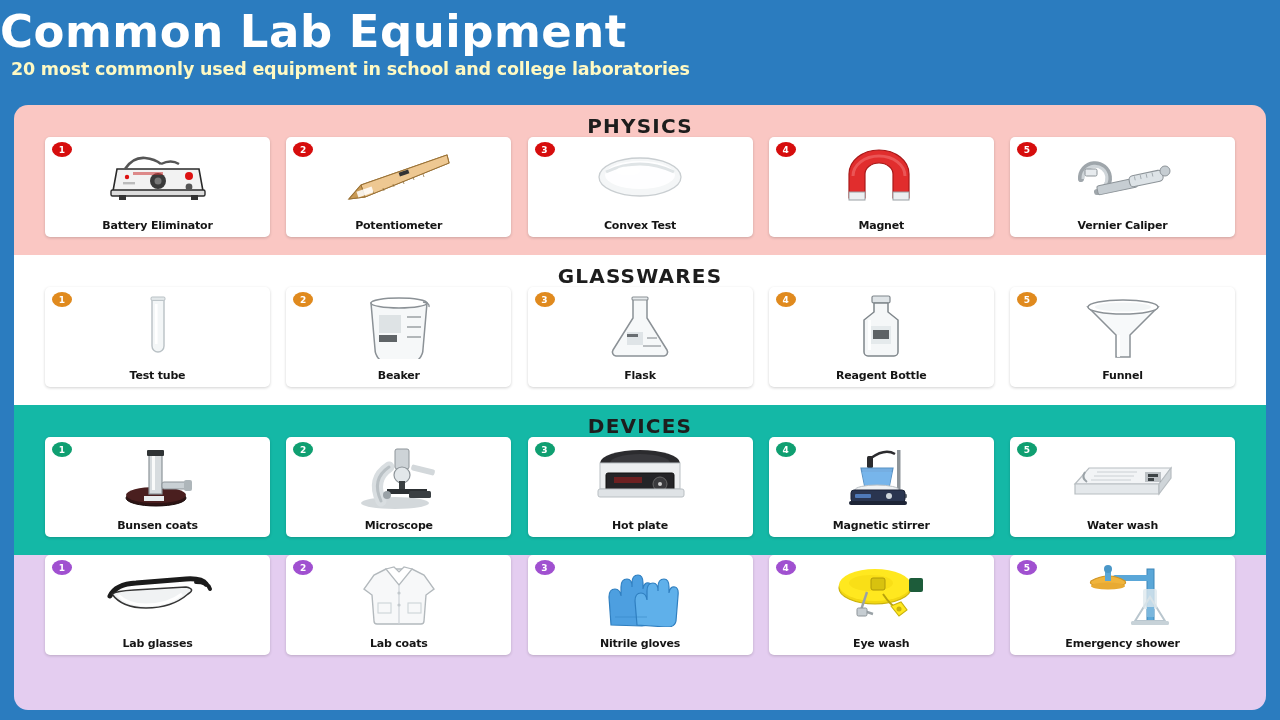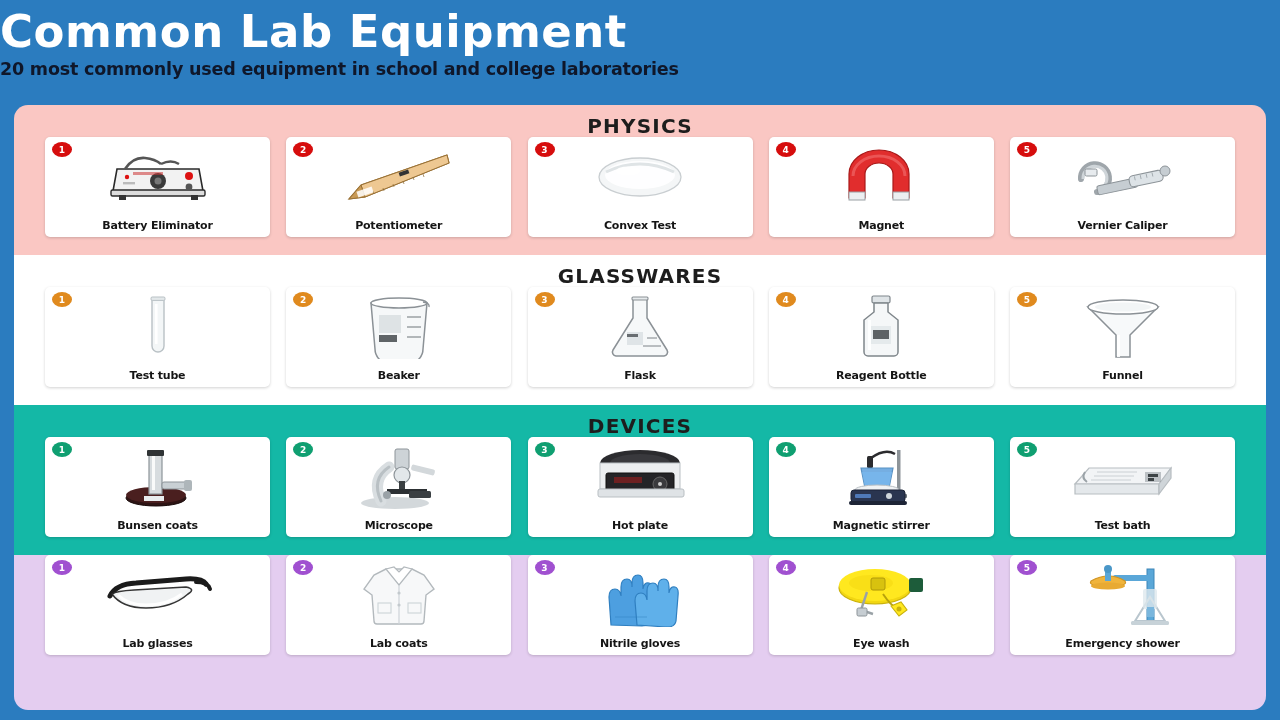--- a/index.html
+++ b/index.html
@@ -11,22 +11,22 @@
   .poster { position:relative; width:1280px; height:720px; background:#2b7cbf; }
 
   
   .header { text-align:left; padding-top:8px; }
   .title {
     font-family:"DejaVu Sans", sans-serif;
     font-size:45px; font-weight:bold; color:#ffffff;
     letter-spacing:0.5px; line-height:1.05;
   }
   .subtitle {
-    font-size:17.5px; font-weight:bold; color:#0f172a;
-    margin-top:4px; letter-spacing:-0.2px;
+    font-size:17.5px; font-weight:bold; color:#fef9c3;
+    margin-top:4px; letter-spacing:-0.2px;padding-left:11px;
   }
 
   
   .board { position:absolute; left:14px; top:105px; width:1252px; height:605px; }
   .section {
     position:relative; width:100%; height:150px;
     padding:0; overflow:hidden;
   }
   .section:first-child { border-top-left-radius:14px; border-top-right-radius:14px; }
   .section:last-child { height:155px; border-bottom-left-radius:14px; border-bottom-right-radius:14px; }
@@ -335,21 +335,21 @@
  <rect x="81" y="24" width="10" height="3" fill="#3d4346"></rect>
  <rect x="81" y="28" width="6" height="3" fill="#3d4346"></rect>
  <g stroke="#c6ccd0" stroke-width="0.9">
   <line x1="30" y1="22" x2="70" y2="22"></line>
                   <line x1="27" y1="26" x2="67" y2="26"></line>
   <line x1="24" y1="30" x2="64" y2="30"></line>
  </g>
  <path d="M18 22 q-4 6 2 10" fill="none" stroke="#9aa2a7" stroke-width="2"></path>
 </svg>
             </div>
-            <div class="card-label">Test bath</div>
+            <div class="card-label">Water wash</div>
           </div>
         </div>
       </div>
       <div class="section" style="background: rgb(228, 205, 240);">
         <div class="cards">
           <div class="card">
             <div class="badge" style="background: rgb(160, 80, 208);">1</div>
             <div class="card-img">
               <svg width="116" height="50" viewBox="0 0 116 50">
  <path d="M10 26 q6 -12 26 -13 L86 9 q16 -1 20 5" fill="none" stroke="#1b1b1b" stroke-width="5" stroke-linecap="round"></path>

